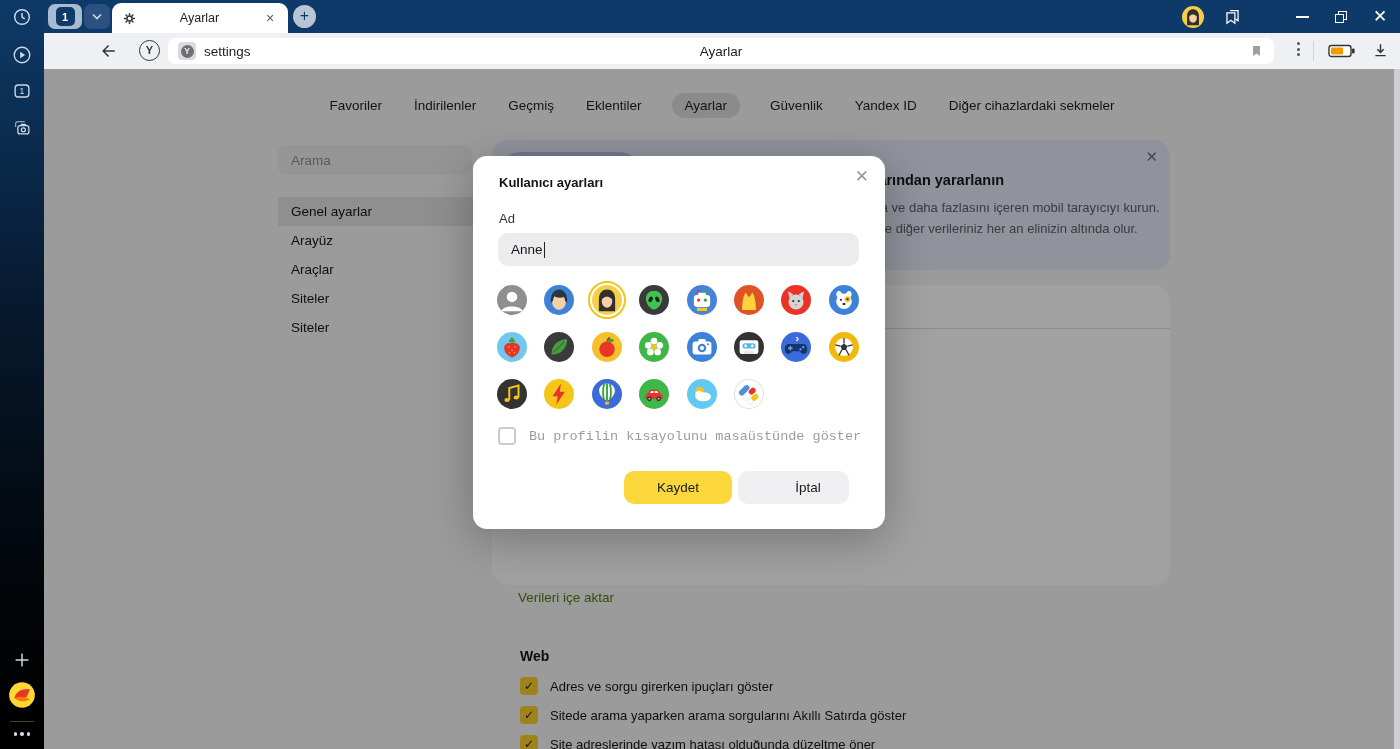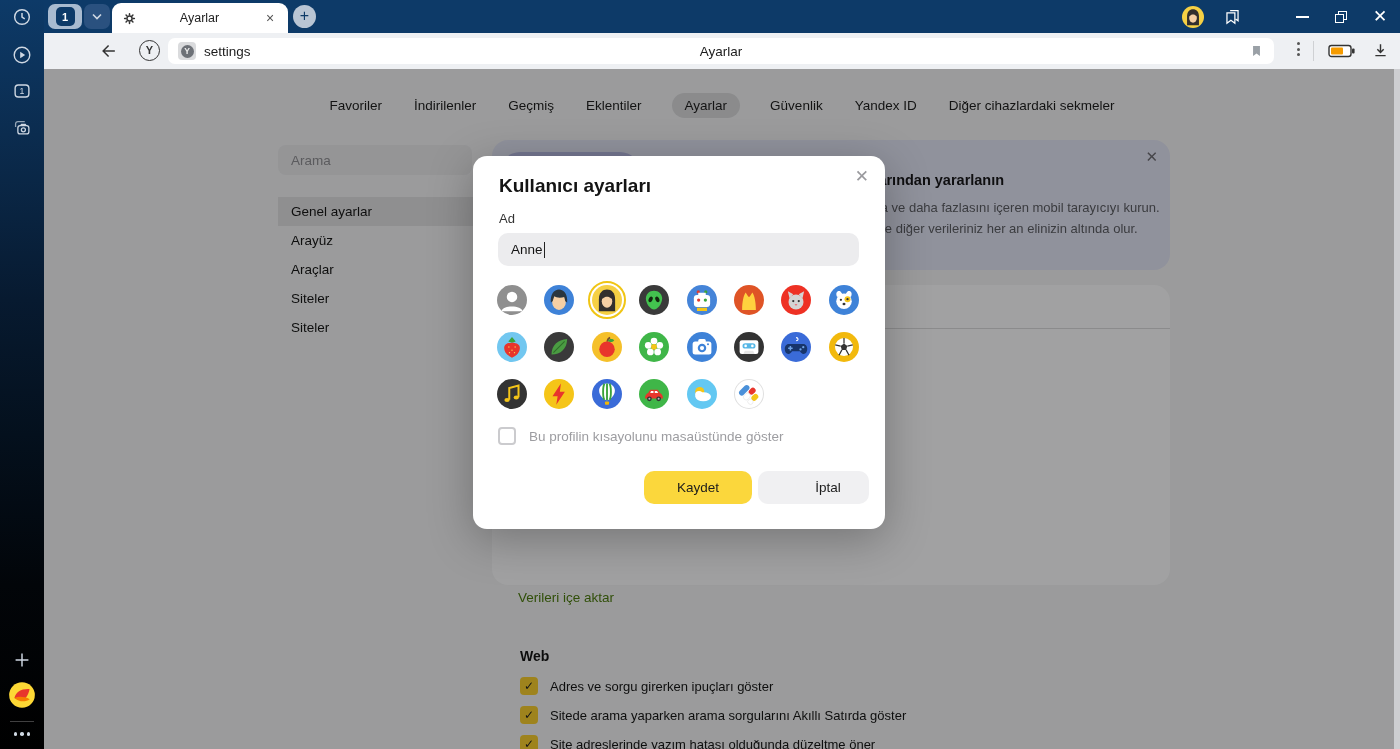--- a/index.html
+++ b/index.html
@@ -90,33 +90,33 @@
   .web-h { position:absolute; left:476px; top:579px; font-size:14px; font-weight:700; color:#141414; }
   .web-opts { position:absolute; left:476px; top:607px; }
   .web-row { display:flex; align-items:center; gap:12px; height:20px; margin-bottom:9px; cursor:pointer; }
   .cbx { width:18px; height:18px; border-radius:4px; background:#f8ce2e; color:#222; font-size:12px; font-weight:bold; text-align:center; line-height:18px; flex:none; }
   .web-lbl { font-size:13px; color:#161616; }
 
   
   .modal { position:absolute; left:473px; top:156px; width:412px; height:373px; background:#fff; border-radius:14px;
     box-shadow:0 10px 45px rgba(0,0,0,.28); z-index:10; }
   .modal-x { position:absolute; right:16px; top:10px; font-size:17px; color:#9a9a9e; cursor:pointer; }
-  .modal-title { position:absolute; left:26px; top:19px; font-size:19px; font-weight:700; color:#141414; }
+  .modal-title { position:absolute; left:26px; top:19px; font-size:13px; font-weight:700; color:#141414; }
   .name-lbl { position:absolute; left:26px; top:55px; font-size:13px; color:#333; }
   .name-input { position:absolute; left:25px; top:77px; width:361px; height:33px; background:#ececee; border-radius:10px; display:flex; align-items:center; padding:0 13px; font-size:13.5px; color:#141414; cursor:text; }
   .caret { width:1.2px; height:16px; background:#222; margin-left:1px; }
   .avgrid { position:absolute; left:24px; top:129px; display:grid; grid-template-columns:repeat(8,30px); column-gap:17.4px; row-gap:17px; }
   .avatar { width:30px; height:30px; border-radius:50%; overflow:hidden; cursor:pointer; position:relative; }
   .avatar svg { width:100%; height:100%; display:block; }
   .avatar.selected { outline:2.4px solid #f0c514; outline-offset:2px; }
   .avatar.bordered { box-shadow:inset 0 0 0 1px #e0e0e0; }
-  .shortcut { position:absolute; left:25px; top:271px; display:flex; align-items:center; gap:13px; cursor:pointer; }
+  .shortcut { position:absolute; left:25px; top:271px; display:flex; align-items:center; gap:13px; cursor:pointer;font-family:Liberation Mono, monospace; }
   .shortcut .box { width:18px; height:18px; border:2px solid #cbcbce; border-radius:4px; background:#fff; }
   .shortcut .lbl { font-size:13.5px; color:#9d9da1; }
-  .modal-btns { position:absolute; right:16px; top:315px; display:flex; gap:6px; }
+  .modal-btns { position:absolute; right:36px; top:315px; display:flex; gap:6px; }
   .btn { height:33px; border:none; border-radius:10px; font-size:13.5px; font-family:inherit; cursor:pointer; color:#1c1c1c; }
   .btn-save { width:108px; background:#fbd73c; }
   .btn-cancel { width:111px; background:#f0f0f2;padding-left:29px; }
 </style>
 </head>
 <body>
 
 <div class="app">
 
   <div class="side">

